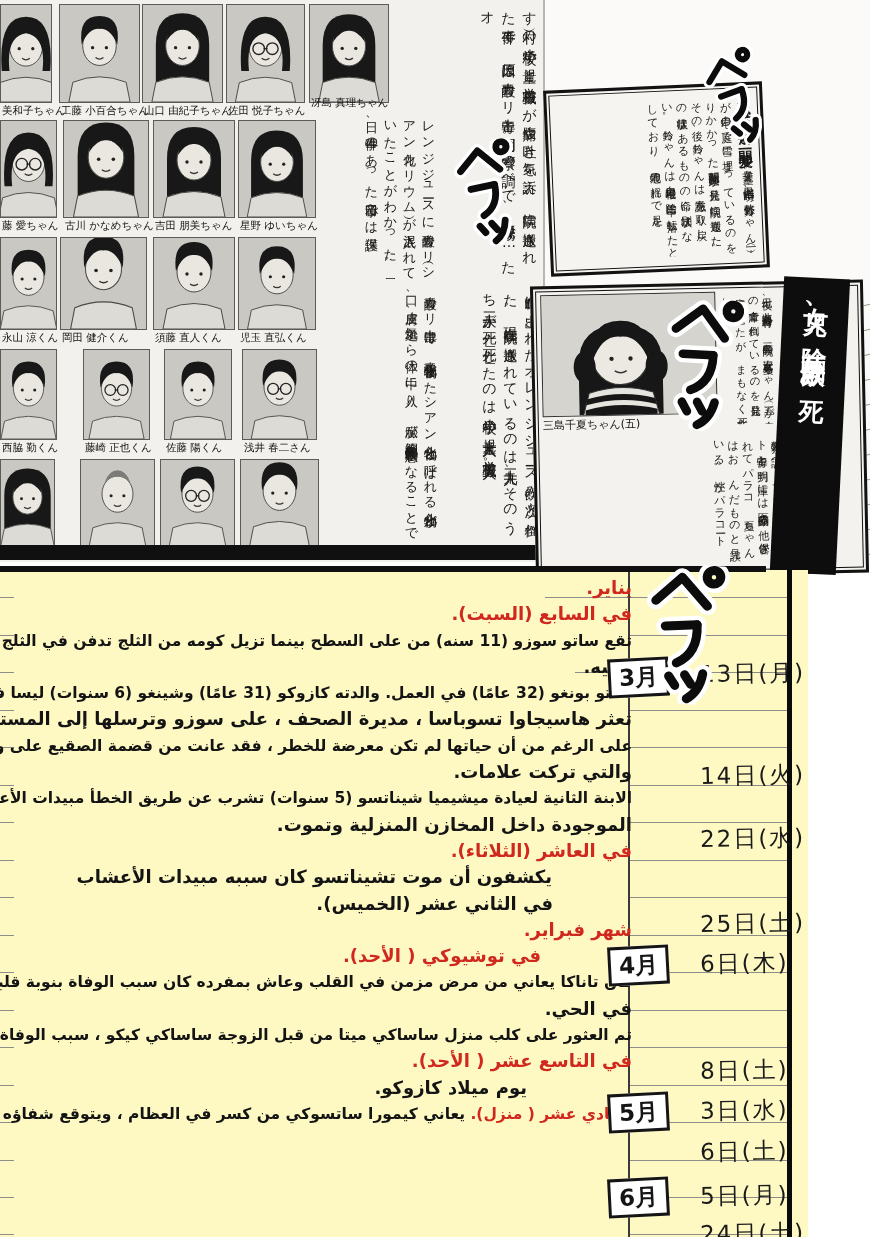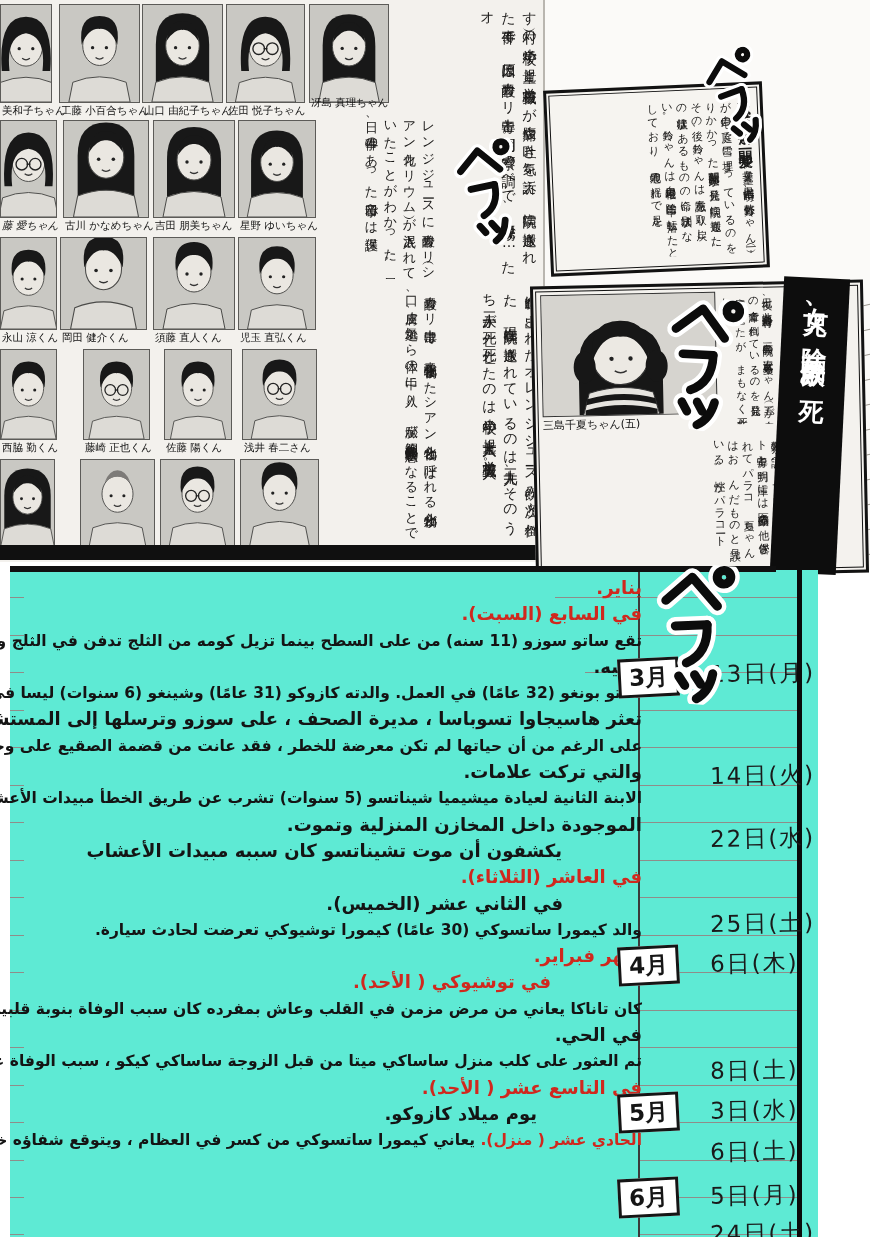--- a/index.html
+++ b/index.html
@@ -28,21 +28,21 @@
   #clip2{left:-12px;top:283px;width:327px;height:287px;transform:rotate(-1.2deg);background:#f4f2ee;}
   #clip2-photo{left:7px;top:6px;width:173px;height:120px;background:#d6d4cf;border:1px solid #333;}
   #clip2-cap{left:7px;top:129px;font-size:11px;color:#111;}
   #clip2-top{left:176px;top:5px;width:64px;height:134px;font-size:10.5px;line-height:13.5px;}
   #clip2-bottom{left:6px;top:148px;width:240px;height:130px;font-size:11px;line-height:14.4px;}
   #clip2-band{left:241px;top:-6px;width:66px;height:296px;background:#0d0d0d;transform:rotate(4deg);}
   #clip2-band .bh{position:absolute;left:17px;top:10px;color:#fff;font-size:25px;font-weight:bold;
                   letter-spacing:5px;writing-mode:vertical-rl;text-orientation:upright;}
   .diag{position:absolute;height:1px;background:#9a968e;transform:rotate(-13deg);}
   
-  #notebook{left:0;top:570px;width:808px;height:667px;background:#5eead4;margin-left:10px;}
+  #notebook{left:0;top:570px;width:808px;height:667px;background:#fef9c3;}
   #nb-top-bar{left:0;top:-4px;width:766px;height:6px;background:#101010;}
   #nb-vline1{left:628px;top:2px;width:2px;height:665px;background:#3a3a3a;}
   #nb-vline2{left:787px;top:0;width:5px;height:667px;background:#0a0a0a;}
   .rule{position:absolute;height:1px;background:#8f8d89;}
   .month-box{position:absolute;border:3px solid #151515;color:#151515;font-size:23px;font-weight:bold;
              padding:1px 8px;transform:rotate(-3deg);background:#fff;}
   .dday{position:absolute;font-size:23px;color:#1a1a1a;letter-spacing:2px;transform:rotate(-1deg);}
   #arabic{left:0;top:5px;width:638px;}
   .aline{direction:rtl;text-align:right;font-weight:700;font-size:18px;line-height:26.3px;
          white-space:nowrap;color:#141414;}
@@ -117,21 +117,21 @@
         <svg viewBox="0 0 80 100" preserveAspectRatio="xMidYMax slice">
           <path d="M9,100 L13,80 Q40,69 67,80 L71,100 Z" fill="#dddbd6" stroke="#4a4a48" stroke-width="1"></path>
           <ellipse cx="40" cy="43" rx="17" ry="20" fill="#eae7e1" stroke="#4a4a48" stroke-width="1"></ellipse>
           <path d="M15,68 Q11,12 40,12 Q69,12 65,68 L57,68 Q61,32 40,29 Q19,32 23,68 Z" fill="#181818"></path>
           <circle cx="33" cy="45" r="6" fill="none" stroke="#222" stroke-width="1.4"></circle>
           <circle cx="47" cy="45" r="6" fill="none" stroke="#222" stroke-width="1.4"></circle>
           <line x1="38" y1="45" x2="42" y2="45" stroke="#222" stroke-width="1.4"></line>
           <path d="M36,55 Q40,58 44,55" stroke="#333" fill="none" stroke-width="1.3"></path>
         </svg>
       </div>
-      <div class="pcap" style="left: 2px; top: 219px; font-style: italic;">藤 愛ちゃん</div>
+      <div class="pcap" style="left: 2px; top: 219px;">藤 愛ちゃん</div>
       <div class="photo" style="left: 63px; top: 120px; width: 84px; height: 96px;">
         <svg viewBox="0 0 80 100" preserveAspectRatio="xMidYMax slice">
           <path d="M13,100 L13,42 Q13,10 40,10 Q67,10 67,42 L67,100 Z" fill="#181818"></path>
           <path d="M9,100 L13,80 Q40,69 67,80 L71,100 Z" fill="#dddbd6" stroke="#4a4a48" stroke-width="1"></path>
           <ellipse cx="40" cy="43" rx="17" ry="20" fill="#eae7e1" stroke="#4a4a48" stroke-width="1"></ellipse>
           <path d="M24,38 Q26,18 40,18 Q54,18 56,38 Q48,26 40,27 Q32,26 24,38 Z" fill="#181818"></path>
           <circle cx="33" cy="45" r="1.7" fill="#222"></circle>
           <circle cx="47" cy="45" r="1.7" fill="#222"></circle>
           <path d="M36,55 Q40,58 44,55" stroke="#333" fill="none" stroke-width="1.3"></path>
         </svg>
@@ -459,24 +459,23 @@
       <div class="aline" style="padding-right: 6px;"><span class="red">يناير.</span></div>
       <div class="aline" style="padding-right: 6px;"><span class="red">في السابع (السبت).</span></div>
       <div class="aline long" style="padding-right: 6px;"><span class="">تقع ساتو سوزو (11 سنه) من على السطح بينما تزيل كومه من الثلج تدفن في الثلج وتفقد</span></div>
       <div class="aline" style="padding-right: 6px;"><span class="">وعيه.</span></div>
       <div class="aline long" style="padding-right: 6px;"><span class="">ساتو بونغو (32 عامًا) في العمل. والدته كازوكو (31 عامًا) وشينغو (6 سنوات) ليسا في المنزل.</span></div>
       <div class="aline" style="padding-right: 6px;"><span class="">تعثر هاسيجاوا تسوباسا ، مديرة الصحف ، على سوزو وترسلها إلى المستشفى.</span></div>
       <div class="aline long" style="padding-right: 6px;"><span class="">على الرغم من أن حياتها لم تكن معرضة للخطر ، فقد عانت من قضمة الصقيع على وجهها</span></div>
       <div class="aline" style="padding-right: 6px;"><span class="">والتي تركت علامات.</span></div>
       <div class="aline long" style="padding-right: 6px;"><span class="">الابنة الثانية لعيادة ميشيميا شيناتسو (5 سنوات) تشرب عن طريق الخطأ مبيدات الأعشاب</span></div>
       <div class="aline" style="padding-right: 6px;"><span class="">الموجودة داخل المخازن المنزلية وتموت.</span></div>
+      <div class="aline" style="padding-right: 6px;"><span class="red">في العاشر (الثلاثاء).</span></div>
       <div class="aline" style="padding-right: 86px;"><span class="">يكشفون أن موت تشيناتسو كان سببه مبيدات الأعشاب</span></div>
-      <div class="aline" style="padding-right: 6px;"><span class="red">في العاشر (الثلاثاء).</span></div>
       <div class="aline" style="padding-right: 85px;"><span class="">في الثاني عشر (الخميس).</span></div>
-      <div class="aline long" style="padding-right: 6px;"><span class="">والد كيمورا ساتسوكي (30 عامًا) كيمورا توشيوكي تعرضت لحادث سيارة.</span></div>
       <div class="aline" style="padding-right: 6px;"><span class="red">شهر فبراير.</span></div>
       <div class="aline" style="padding-right: 97px;"><span class="red">في توشيوكي ( الأحد).</span></div>
       <div class="aline long" style="padding-right: 6px;"><span class="">كان تاناكا يعاني من مرض مزمن في القلب وعاش بمفرده كان سبب الوفاة بنوبة قلبية وجده صبي</span></div>
       <div class="aline" style="padding-right: 6px;"><span class="">في الحي.</span></div>
       <div class="aline long" style="padding-right: 6px;"><span class="">تم العثور على كلب منزل ساساكي ميتا من قبل الزوجة ساساكي كيكو ، سبب الوفاة غير معروف.</span></div>
       <div class="aline" style="padding-right: 6px;"><span class="red">في التاسع عشر ( الأحد).</span></div>
       <div class="aline" style="padding-right: 111px;"><span class="">يوم ميلاد كازوكو.</span></div>
       <div class="aline long" style="padding-right: 6px;"><span class="red">الحادي عشر ( منزل).</span><span class=""> يعاني كيمورا ساتسوكي من كسر في العظام ، ويتوقع شفاؤه خلال 3 أسابيع على الأقل.</span></div>
     </div>
   <div id="nb-dates">

